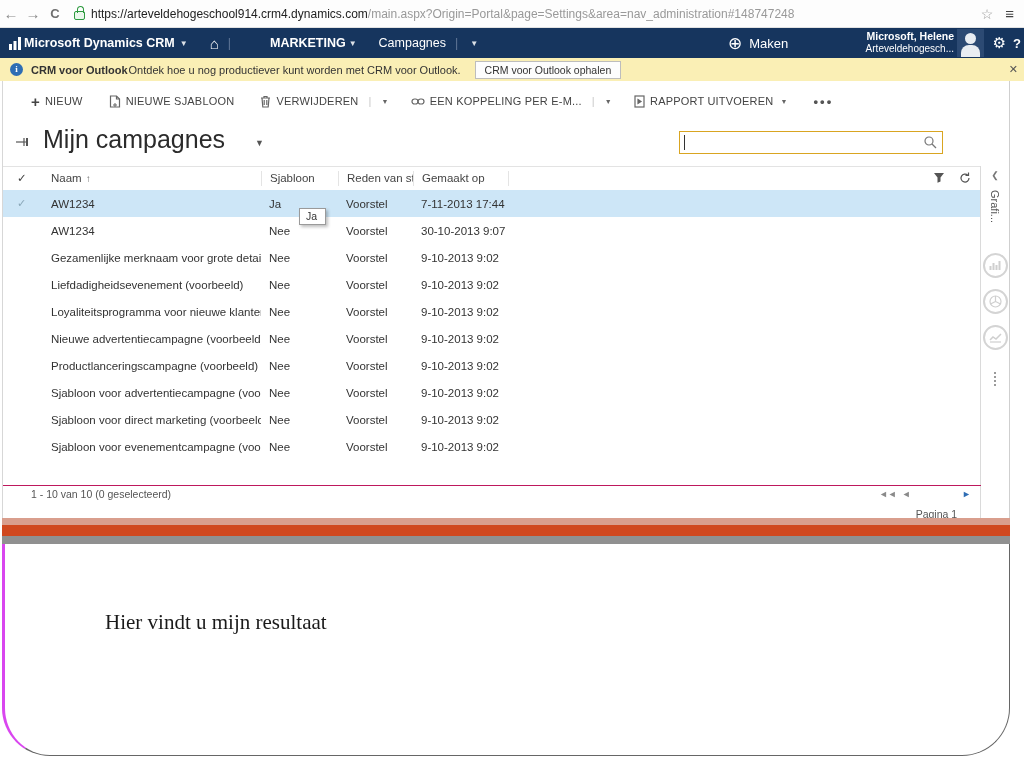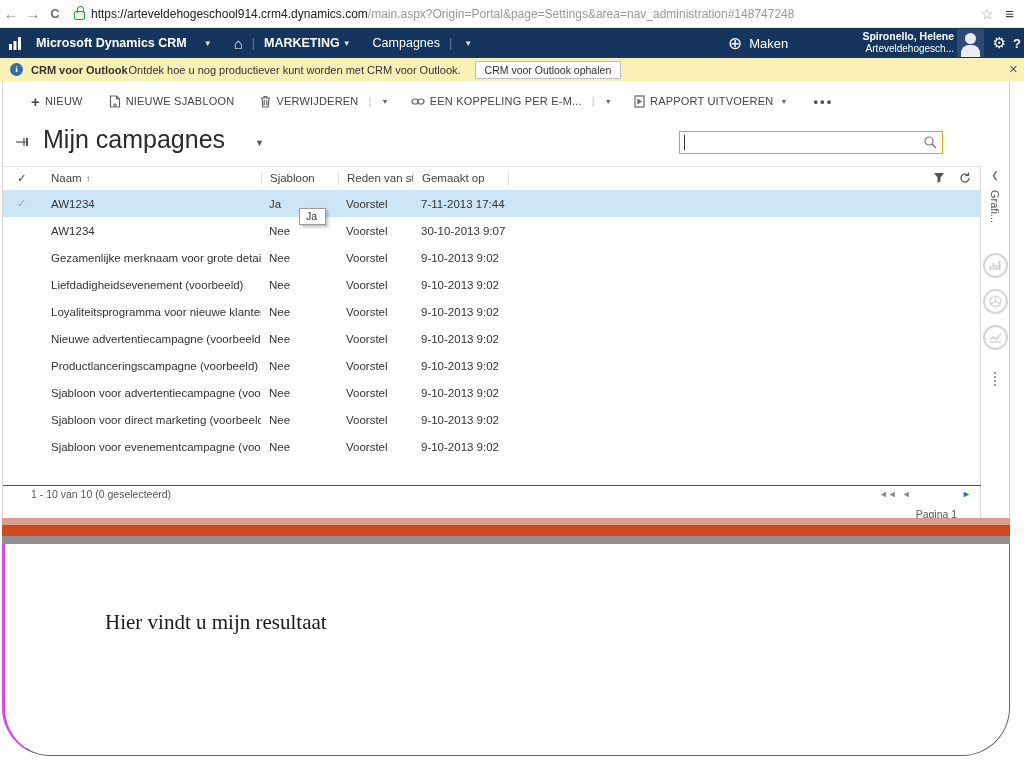--- a/index.html
+++ b/index.html
@@ -18,25 +18,25 @@
                     border:1.5px solid #2d9a3f; border-bottom:none; border-radius:4px 4px 0 0; }
   .url-host { color:#222; }
   .url-path { color:#999; }
   #star { margin-left:auto; font-size:14px; color:#9a9a9a; padding:0 8px; }
   #menu-btn { font-size:15px; color:#444; padding:0 10px 0 4px; font-weight:bold; }
 
   
   #nav-bar { position:absolute; left:0; top:28px; width:1024px; height:30px;
              background:#16355e; color:#fff; display:flex; align-items:center;
              font-size:12.5px; }
-  #brand { display:flex; align-items:center; gap:14px; margin-left:8px; font-weight:600;text-align:right; }
+  #brand { display:flex; align-items:center; gap:2px; margin-left:8px; font-weight:600;text-align:right; }
   .caret { font-size:8px; opacity:.85; margin-left:3px; }
   .navdiv { color:#5f7596; margin:0 9px; font-weight:300; }
   #home-icon { font-size:15px; margin-left:22px; }
-  .nav-item { display:flex; align-items:center; }
+  .nav-item { display:flex; align-items:center;margin-left:30px; }
   #maken { position:absolute; left:728px; display:flex; align-items:center; gap:7px; font-size:13px; }
   #maken .plus-circle { font-size:17px; line-height:1; }
   #user-box { position:absolute; right:70px; text-align:right; line-height:1.25; }
   #user-name { font-size:10.5px; font-weight:bold; }
   #user-org  { font-size:10px; }
   #avatar { position:absolute; right:40px; top:1px; width:27px; height:28px; background:#2c4a73; }
   #avatar .head { position:absolute; left:8px; top:4px; width:11px; height:11px; border-radius:50%; background:#e9edf2; }
   #avatar .body { position:absolute; left:4px; top:16px; width:19px; height:12px; border-radius:8px 8px 0 0; background:#e9edf2; }
   #gear { position:absolute; right:18px; font-size:15px; }
   #help { position:absolute; right:3px; font-size:13px; font-weight:bold; }
@@ -175,21 +175,21 @@
   <span class="nav-item" style="margin-left:22px;">
     <span>Campagnes</span>
     <span class="navdiv">|</span>
     <span class="caret">▼</span>
   </span>
   <span id="maken">
     <span class="plus-circle">⊕</span>
     <span>Maken</span>
   </span>
   <div id="user-box">
-    <div id="user-name">Spironello, Helene</div>
+    <div id="user-name">Microsoft, Helene</div>
     <div id="user-org">Arteveldehogesch...</div>
   </div>
   <div id="avatar">
       <span class="head"></span>
       <span class="body"></span>
     </div>
   <span id="gear">⚙</span>
   <span id="help">?</span>
 </div>
 

